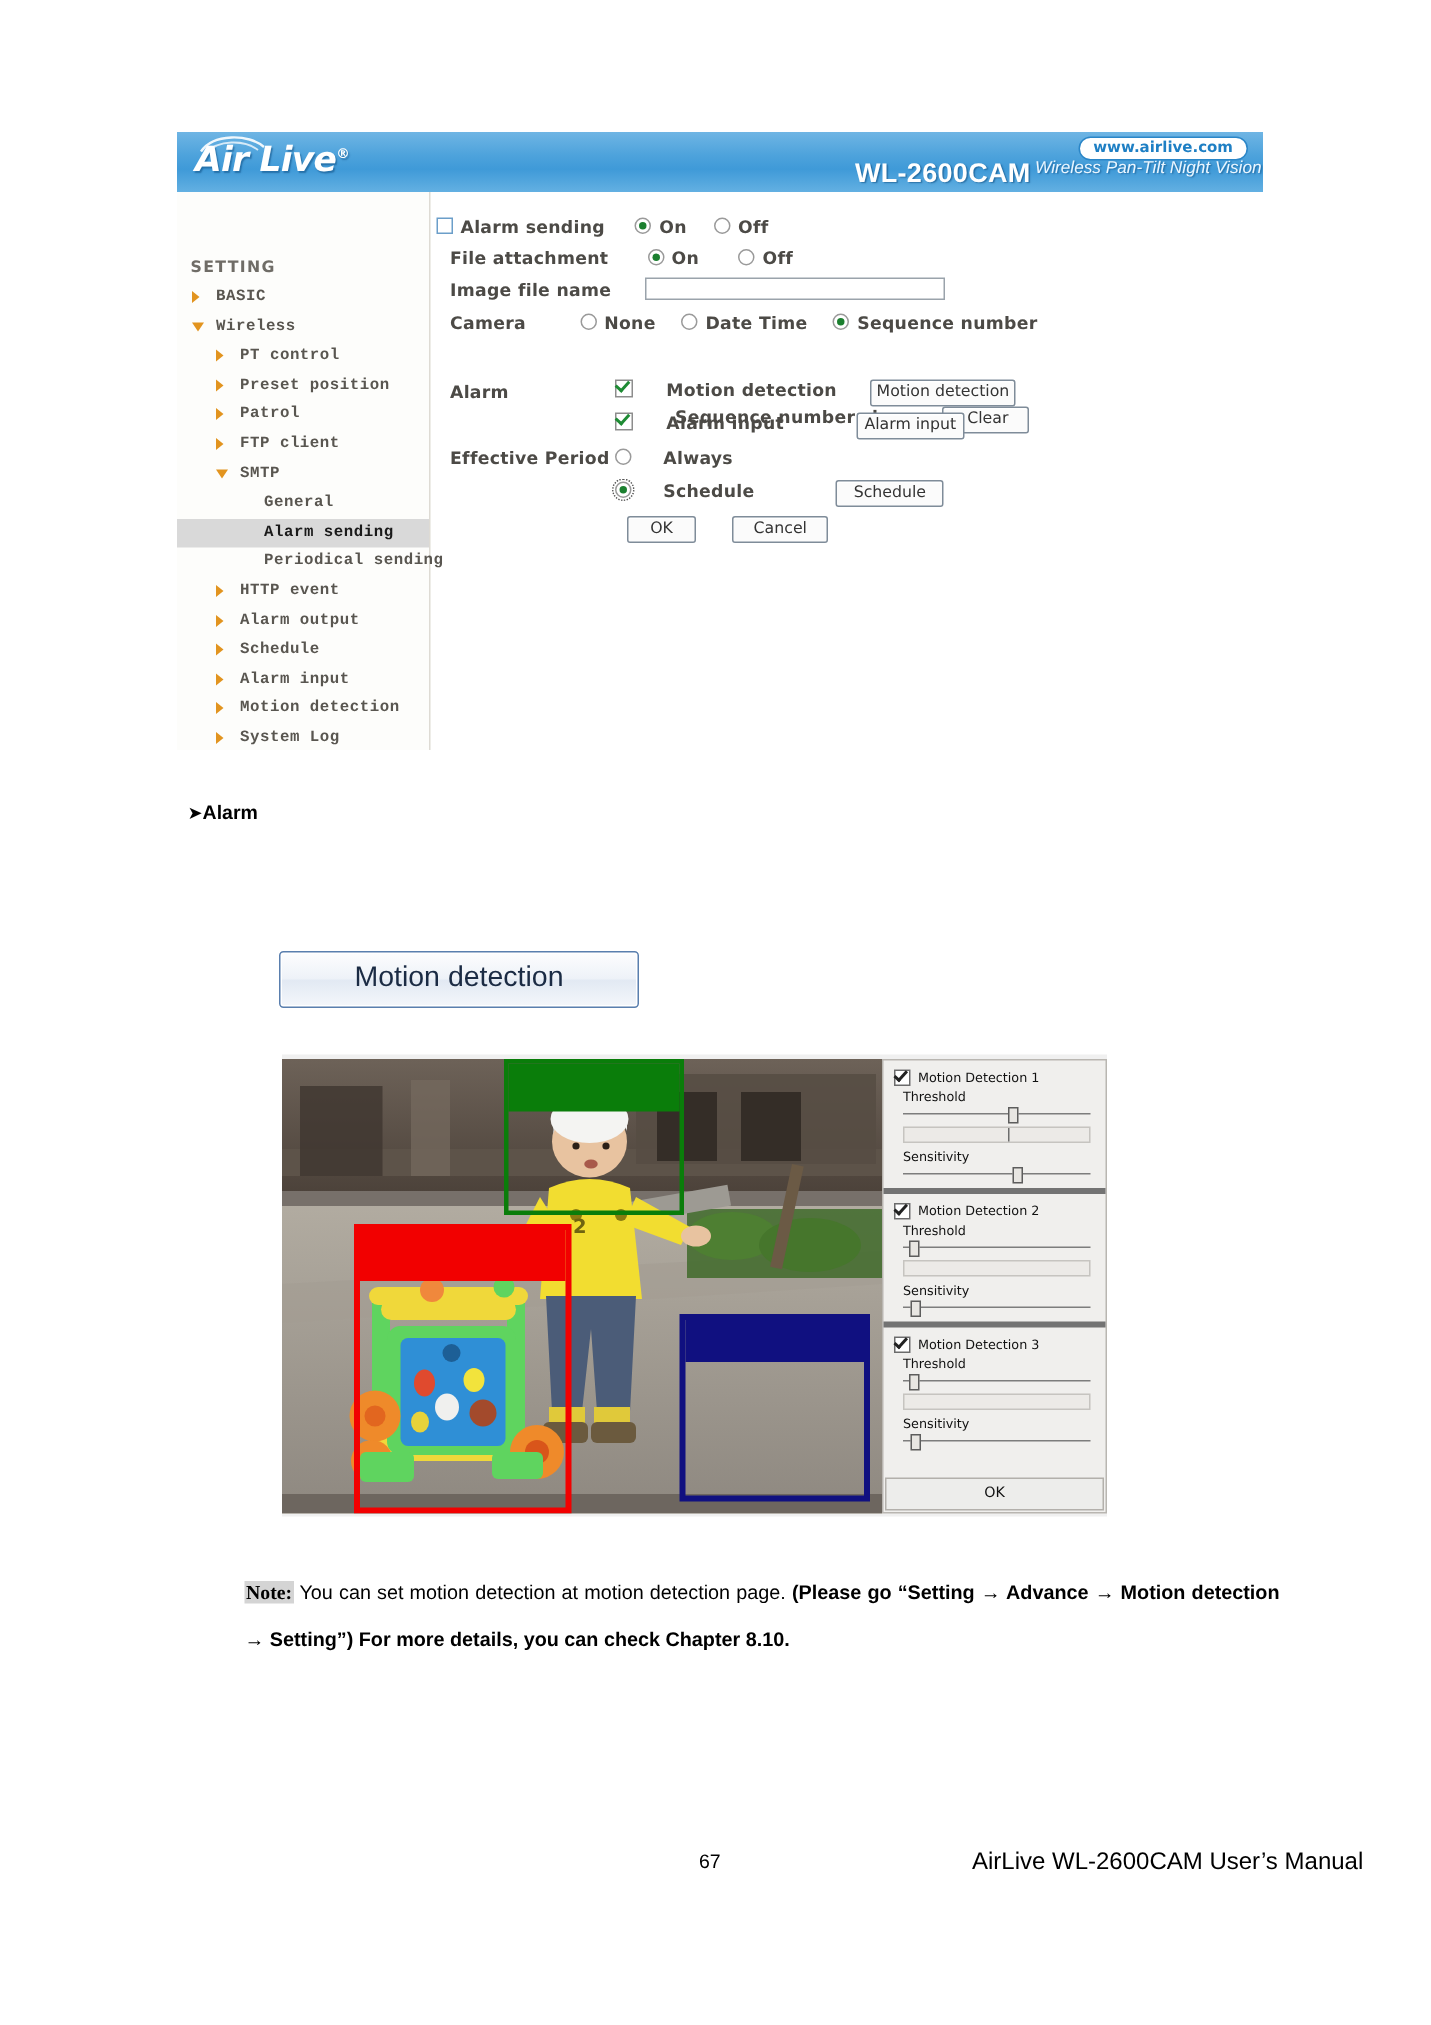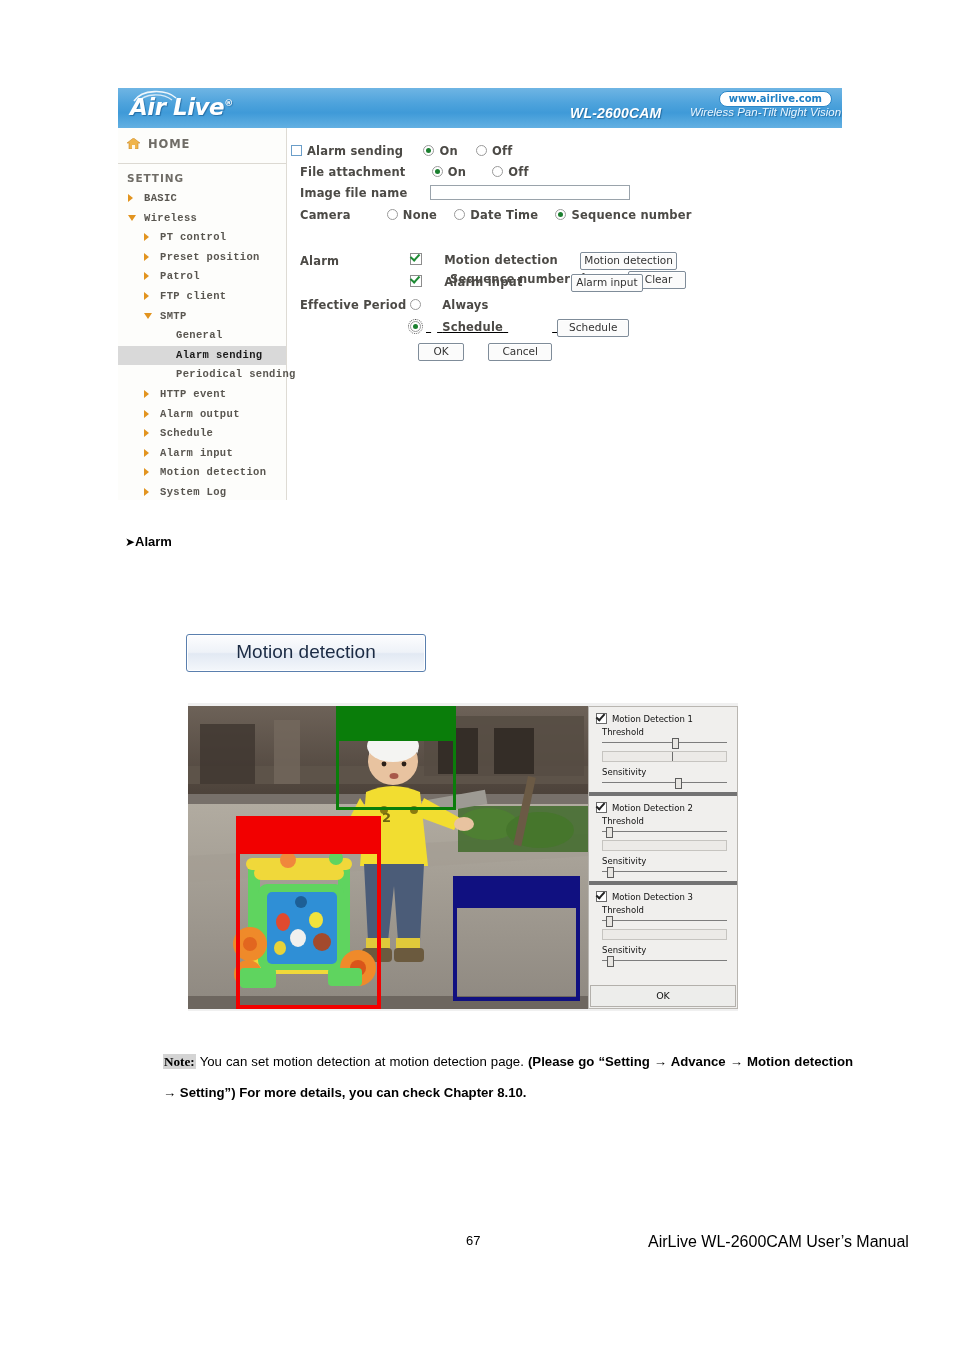--- a/index.html
+++ b/index.html
@@ -18,22 +18,22 @@
     overflow:hidden;
   }
   .logo{
     position:absolute;left:12px;top:6px;color:#fff;font-style:italic;font-weight:bold;
     font-size:23px;letter-spacing:-0.5px;text-shadow:1px 1px 1px rgba(0,60,110,.45);
     font-family:"DejaVu Sans", sans-serif;
   }
   .logo .reg{font-size:9px;vertical-align:super;}
   .wave{position:absolute;left:14px;top:1px;width:46px;height:14px;}
   .model{
-    position:absolute;left:452px;top:17px;color:#fff;font-weight:bold;font-style:italic;
-    font-size:14px;text-shadow:1px 1px 1px rgba(0,60,110,.5);letter-spacing:.2px;
+    position:absolute;left:452px;top:17px;color:#fff;font-weight:bold;
+    font-size:18px;text-shadow:1px 1px 1px rgba(0,60,110,.5);letter-spacing:.2px;
   }
   .tagline{
     position:absolute;left:572px;top:18px;color:#eaf6ff;font-style:italic;font-size:11.5px;
     text-shadow:1px 1px 1px rgba(0,60,110,.45);white-space:nowrap;
   }
   .weburl{
     position:absolute;right:10px;top:3px;background:#ffffff;color:#1e7fc4;
     font-size:10px;font-weight:bold;border-radius:9px;padding:1px 9px 2px;
     border:1px solid #2a86c8;font-family:"DejaVu Sans", sans-serif;
   }
@@ -212,27 +212,20 @@
       </svg>
       <div class="logo"><span>Air Live</span><span class="reg">®</span></div>
       <div class="model">WL-2600CAM</div>
       <div class="tagline">Wireless Pan-Tilt Night Vision IP Camera</div>
       <div class="weburl">www.airlive.com</div>
     </div>
 
     <div class="camui-body">
 
       <div class="sidebar">
-        <div class="home-row">
-          <svg class="home-ico" viewBox="0 0 13 11">
-            <path d="M6.5 0 L13 5 L11 5 L11 11 L2 11 L2 5 L0 5 Z" fill="#f0b44a" stroke="#c98a28" stroke-width=".6"></path>
-            <rect x="5" y="7" width="3" height="4" fill="#fff8e8"></rect>
-          </svg>
-          <div class="home-lbl">HOME</div>
-        </div>
         <div class="setting-lbl">SETTING</div>
         <div class="nav" id="nav">
             <div class="nav-item lvl0">
               <span class="arrow"></span>
               <span class="txt">BASIC</span>
             </div>
             <div class="nav-item lvl0">
               <span class="arrow down"></span>
               <span class="txt">Wireless</span>
             </div>
@@ -351,21 +344,21 @@
         </div>
 
         <div class="frow" style="left:14px;top:166px;">
           <span class="flabel">Effective Period</span>
         </div>
         <div class="frow" style="left:124px;top:166px;">
           <span class="radio"></span>
           <span style="display:inline-block;width:6px;"></span>
           <span class="flabel">Always</span>
         </div>
-        <div class="frow" style="left:124px;top:188px;text-decoration:underline;">
+        <div class="frow" style="left:124px;top:188px;">
           <span class="radio on focus"></span>
           <span style="display:inline-block;width:6px;"></span>
           <span class="flabel">Schedule</span>
           <span style="display:inline-block;width:44px;"></span>
           <span class="btn w70">Schedule</span>
         </div>
 
         <div class="frow" style="left:132px;top:212px;">
           <span class="btn w44">OK</span>
           <span style="display:inline-block;width:14px;"></span>

